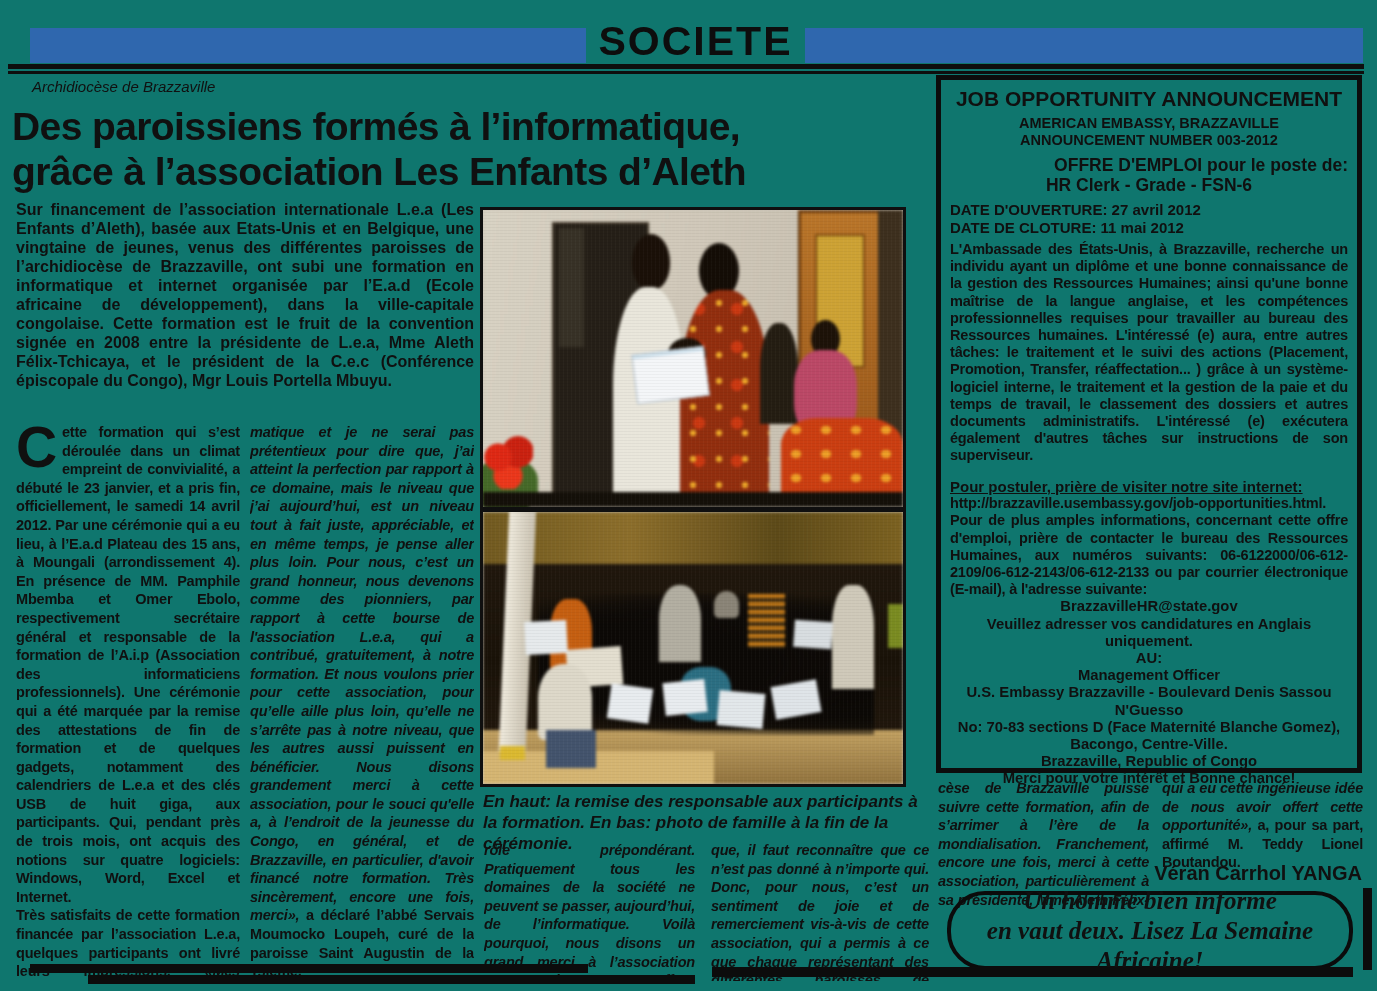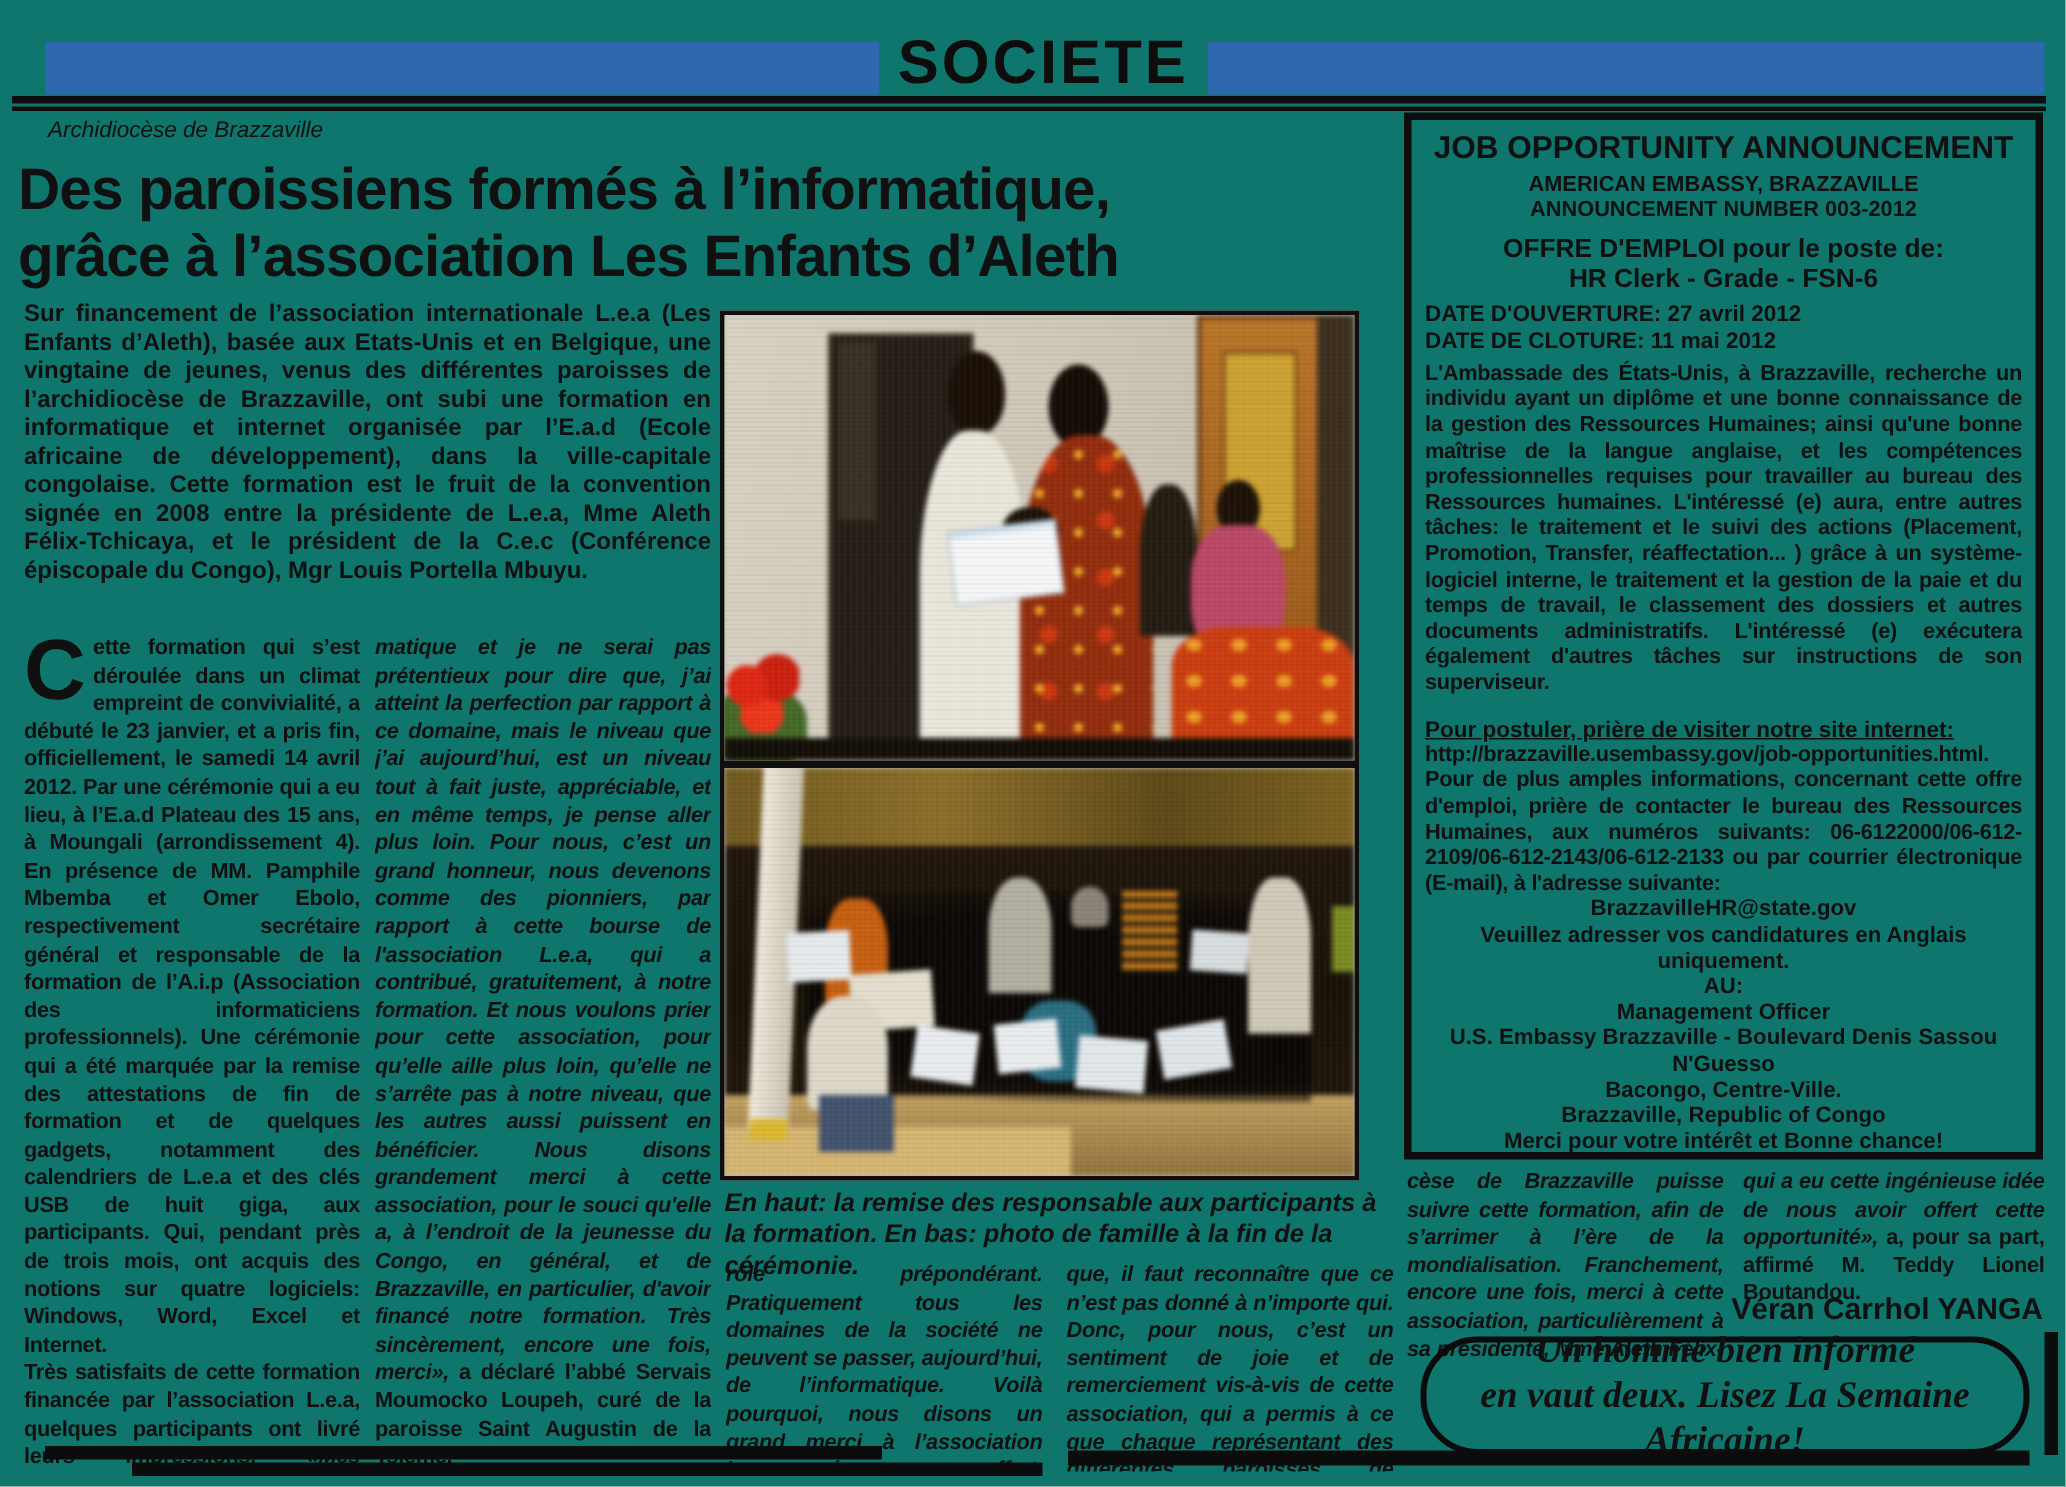--- a/index.html
+++ b/index.html
@@ -35,21 +35,21 @@
   .grain{position:absolute;inset:0;opacity:.14;pointer-events:none;
     background:repeating-linear-gradient(0deg,rgba(0,0,0,.25) 0 1px,transparent 1px 3px),
                repeating-linear-gradient(90deg,rgba(255,255,255,.2) 0 1px,transparent 1px 4px);}
   .caption{position:absolute;left:483px;top:791px;width:452px;font-size:17px;line-height:21px;
     font-weight:700;font-style:italic;}
   
   .adbox{position:absolute;left:936px;top:75px;width:426px;height:698px;border:5px solid #0c0c0c;
     box-sizing:border-box;padding:5px 9px;font-weight:700;}
   .ad-title{font-size:21px;text-align:center;letter-spacing:0;margin:2px 0 4px;}
   .ad-sub{font-size:14.5px;line-height:17px;text-align:center;}
-  .ad-offer1{font-size:17.5px;line-height:20px;text-align:center;margin-top:6px;}
+  .ad-offer1{font-size:17.5px;line-height:20px;text-align:right;margin-top:6px;}
   .ad-offer2{font-size:17.5px;line-height:20px;text-align:center;margin-bottom:6px;}
   .ad-date{font-size:15px;line-height:18px;}
   .ad-body{font-size:14.5px;line-height:17.2px;text-align:justify;letter-spacing:-0.2px;margin-top:4px;}
   .ad-underline{font-size:15px;line-height:17.5px;text-decoration:underline;margin-top:13px;}
   .ad-center{font-size:14.8px;line-height:17.2px;text-align:center;}
   
   .byline{position:absolute;left:1040px;top:862px;width:322px;text-align:right;
     font-size:20px;font-weight:800;}
   .slogan{position:absolute;left:947px;top:891px;width:406px;height:79px;border:4px solid #0b0b0b;
     border-radius:38px;box-sizing:border-box;display:flex;flex-direction:column;justify-content:center;
@@ -159,20 +159,21 @@
     <div class="ad-date">DATE DE CLOTURE: 11 mai 2012</div>
     <div class="ad-body">L'Ambassade des États-Unis, à Brazzaville, recherche un individu ayant un diplôme et une bonne connaissance de la gestion des Ressources Humaines; ainsi qu'une bonne maîtrise de la langue anglaise, et les compétences professionnelles requises pour travailler au bureau des Ressources humaines. L'intéressé (e) aura, entre autres tâches: le traitement et le suivi des actions (Placement, Promotion, Transfer, réaffectation... ) grâce à un système-logiciel interne, le traitement et la gestion de la paie et du temps de travail, le classement des dossiers et autres documents administratifs. L'intéressé (e) exécutera également d'autres tâches sur instructions de son superviseur.</div>
     <div class="ad-underline">Pour postuler, prière de visiter notre site internet:</div>
     <div class="ad-body" style="margin-top:0;">http://brazzaville.usembassy.gov/job-opportunities.html. Pour de plus amples informations, concernant cette offre d'emploi, prière de contacter le bureau des Ressources Humaines, aux numéros suivants: 06-6122000/06-612-2109/06-612-2143/06-612-2133 ou par courrier électronique (E-mail), à l'adresse suivante:</div>
     <div class="ad-center">BrazzavilleHR@state.gov</div>
     <div class="ad-center">Veuillez adresser vos candidatures en Anglais uniquement.</div>
     <div class="ad-center">AU:</div>
     <div class="ad-center">Management Officer</div>
     <div class="ad-center">U.S. Embassy Brazzaville - Boulevard Denis Sassou</div>
     <div class="ad-center">N'Guesso</div>
+    <div class="ad-center">No: 70-83 sections D (Face Maternité Blanche Gomez),</div>
     <div class="ad-center">Bacongo, Centre-Ville.</div>
     <div class="ad-center">Brazzaville, Republic of Congo</div>
     <div class="ad-center">Merci pour votre intérêt et Bonne chance!</div>
   </div>
 
   <div class="bodycol q" style="left:938px;top:779px;width:211px;height:132px;">
     <span>cèse de Brazzaville puisse suivre cette formation, afin de s’arrimer à l’ère de la mondialisation. Franchement, encore une fois, merci à cette association, particulièrement à sa présidente, Mme Aleth Félix-Tchicaya,</span>
   </div>
   <div class="bodycol" style="left:1162px;top:779px;width:201px;height:100px;">
     <span class="q">qui a eu cette ingénieuse idée de nous avoir offert cette opportunité»,</span><span> a, pour sa part, affirmé M. Teddy Lionel Boutandou.</span>

